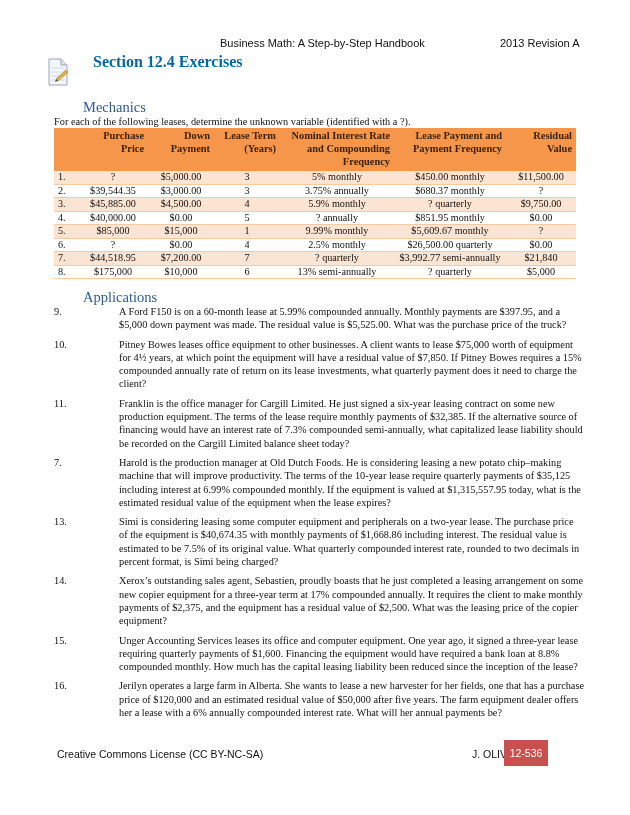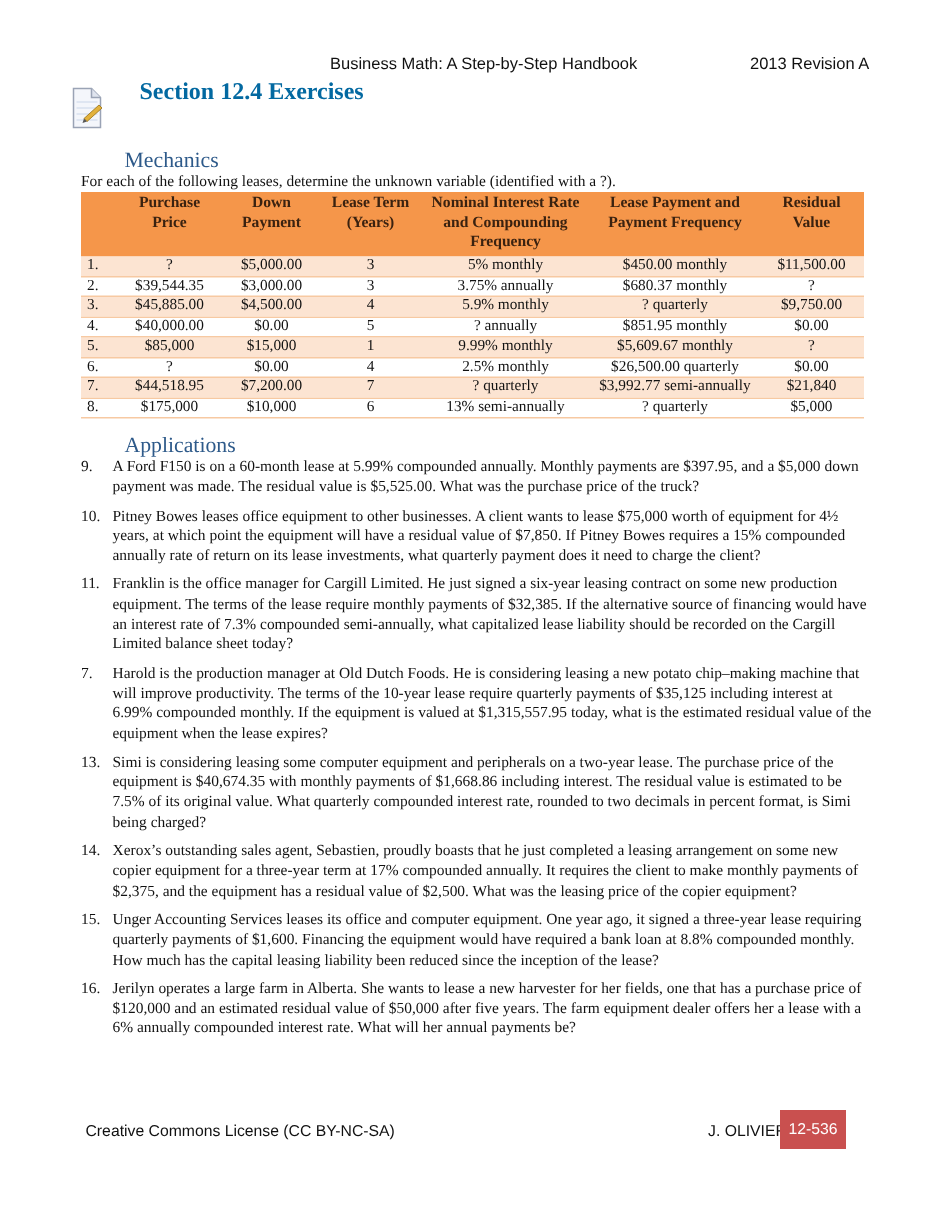--- a/index.html
+++ b/index.html
@@ -7,34 +7,34 @@
   .running-header { position: absolute; top: 37px; left: 0; width: 630px; font-family: "Liberation Sans", sans-serif; font-size: 11px; color: #111; }
   .running-header .book { position: absolute; left: 220px; }
   .running-header .rev { position: absolute; left: 500px; }
   .section-icon { position: absolute; left: 47px; top: 57px; width: 22px; height: 30px; }
   .section-title { position: absolute; left: 93px; top: 53px; font-family: "Liberation Serif", serif; font-weight: bold; font-size: 16px; color: #0369a1; }
   .heading { position: absolute; left: 54px; font-family: "Liberation Serif", serif; font-size: 14.5px; color: #2e5a8a; margin-left: 29px; }
   .heading.mech { top: 99px; }
   .heading.app { top: 289px; }
   .intro { position: absolute; left: 54px; top: 116px; font-size: 10.3px; }
   table.leases { position: absolute; left: 54px; top: 128px; width: 522px; border-collapse: collapse; font-size: 10.2px; }
-  table.leases th { background: #f5964a; font-weight: bold; color: #3a2210; text-align: center; vertical-align: top; padding: 1px 4px 2px 4px; font-size: 10.4px; line-height: 13px; height: 40px; }
+  table.leases th { background: #f5964a; font-weight: bold; color: #3a2210; text-align: right; vertical-align: top; padding: 1px 4px 2px 4px; font-size: 10.4px; line-height: 13px; height: 40px; }
   table.leases td { padding: 0 4px; height: 12.5px; line-height: 12.5px; border-bottom: 1px solid #f7c9a2; }
   table.leases tr.odd td { background: #fce4d2; }
   table.leases tr.even td { background: #ffffff; }
   table.leases td.num { text-align: left; width: 16px; }
   table.leases td.c { text-align: center; }
   .apps { position: absolute; left: 54px; top: 305px; width: 530px; font-size: 10.3px; line-height: 13.3px; }
   .app-item { display: flex; margin-bottom: 6px; }
   .app-item .n { width: 16px; flex: 0 0 16px; }
-  .app-item .t { flex: 1; padding-left: 5px; }
+  .app-item .t { flex: 1; padding-left: 5px; margin-left: 44px; }
   .footer { position: absolute; top: 748px; left: 0; width: 630px; font-family: "Liberation Sans", sans-serif; font-size: 10.5px; color: #111; }
   .footer .license { position: absolute; left: 57px; top: 0; }
   .footer .author { position: absolute; left: 472px; top: 0; }
-  .footer .page { position: absolute; left: 492px; top: -8px; width: 44px; height: 26px; margin-left: 28px; background: #c9504f; color: #fff; text-align: center; line-height: 26px; }
+  .footer .page { position: absolute; left: 492px; top: -8px; width: 44px; height: 26px; margin-left: 12px; background: #c9504f; color: #fff; text-align: center; line-height: 26px; }
 </style>
 </head>
 <body>
 
 <div class="running-header">
   <span class="book">Business Math: A Step-by-Step Handbook</span>
   <span class="rev">2013 Revision A</span>
 </div>
 
 <div class="section-icon">

